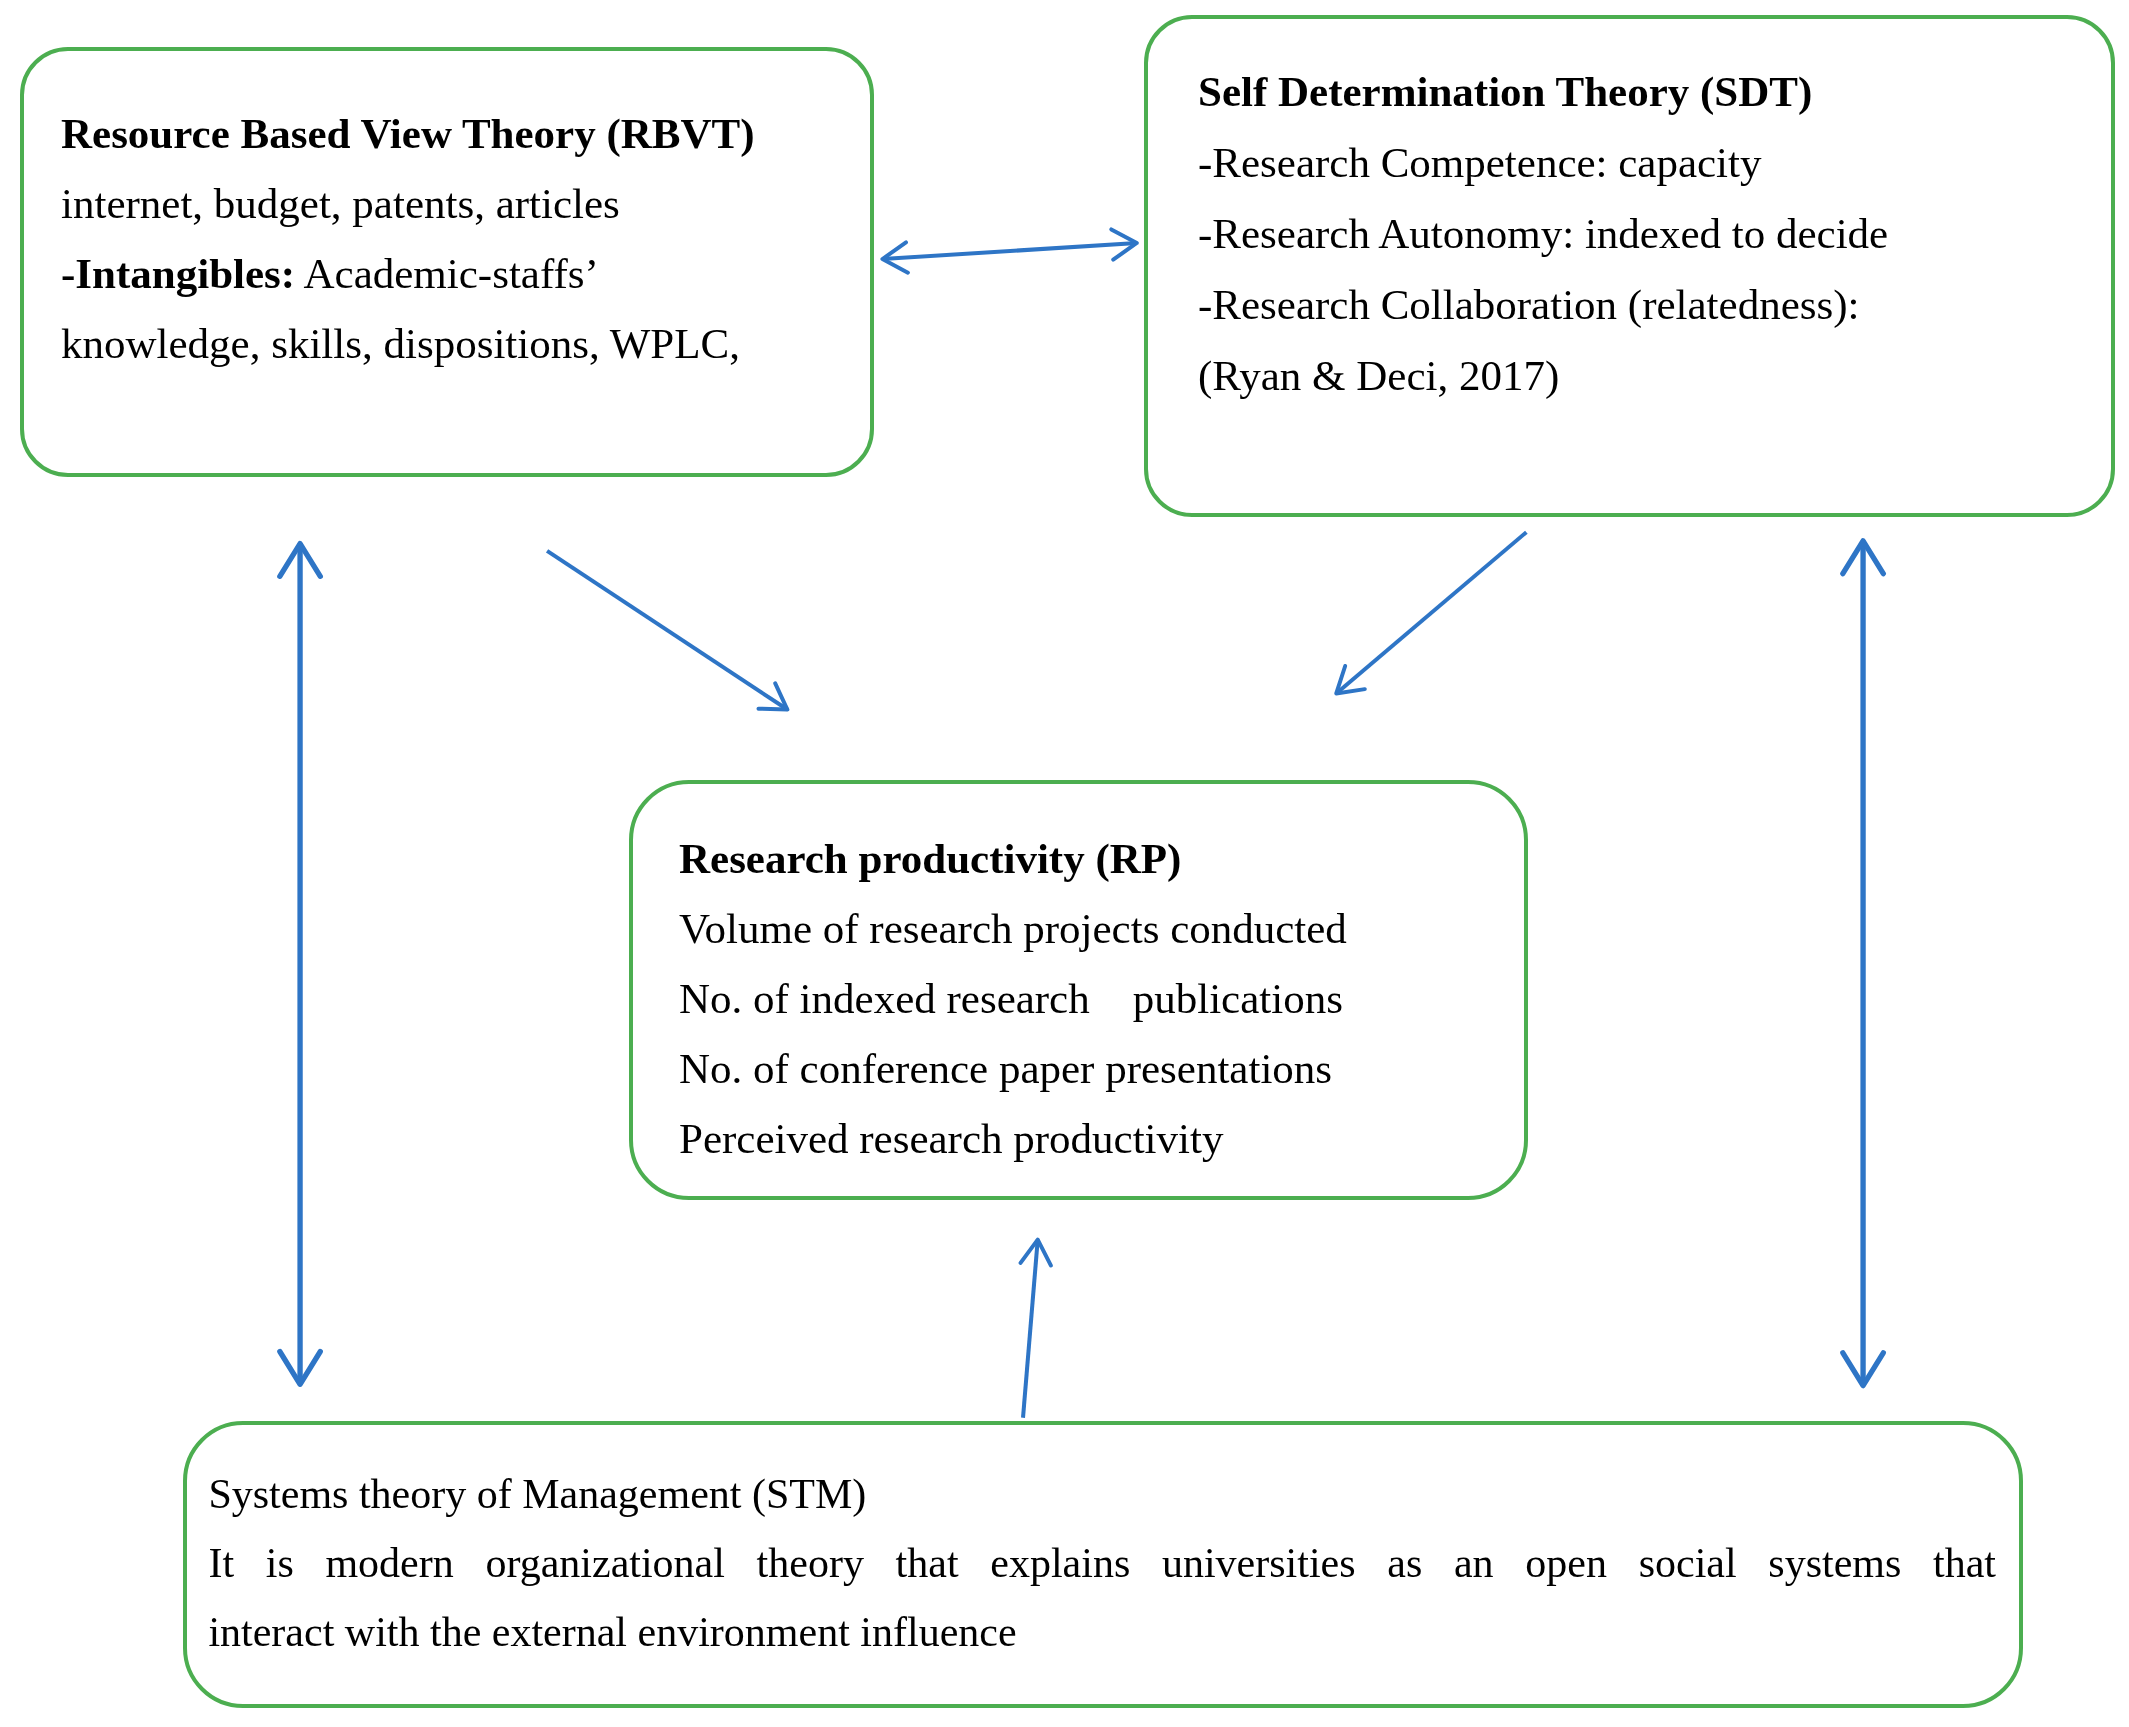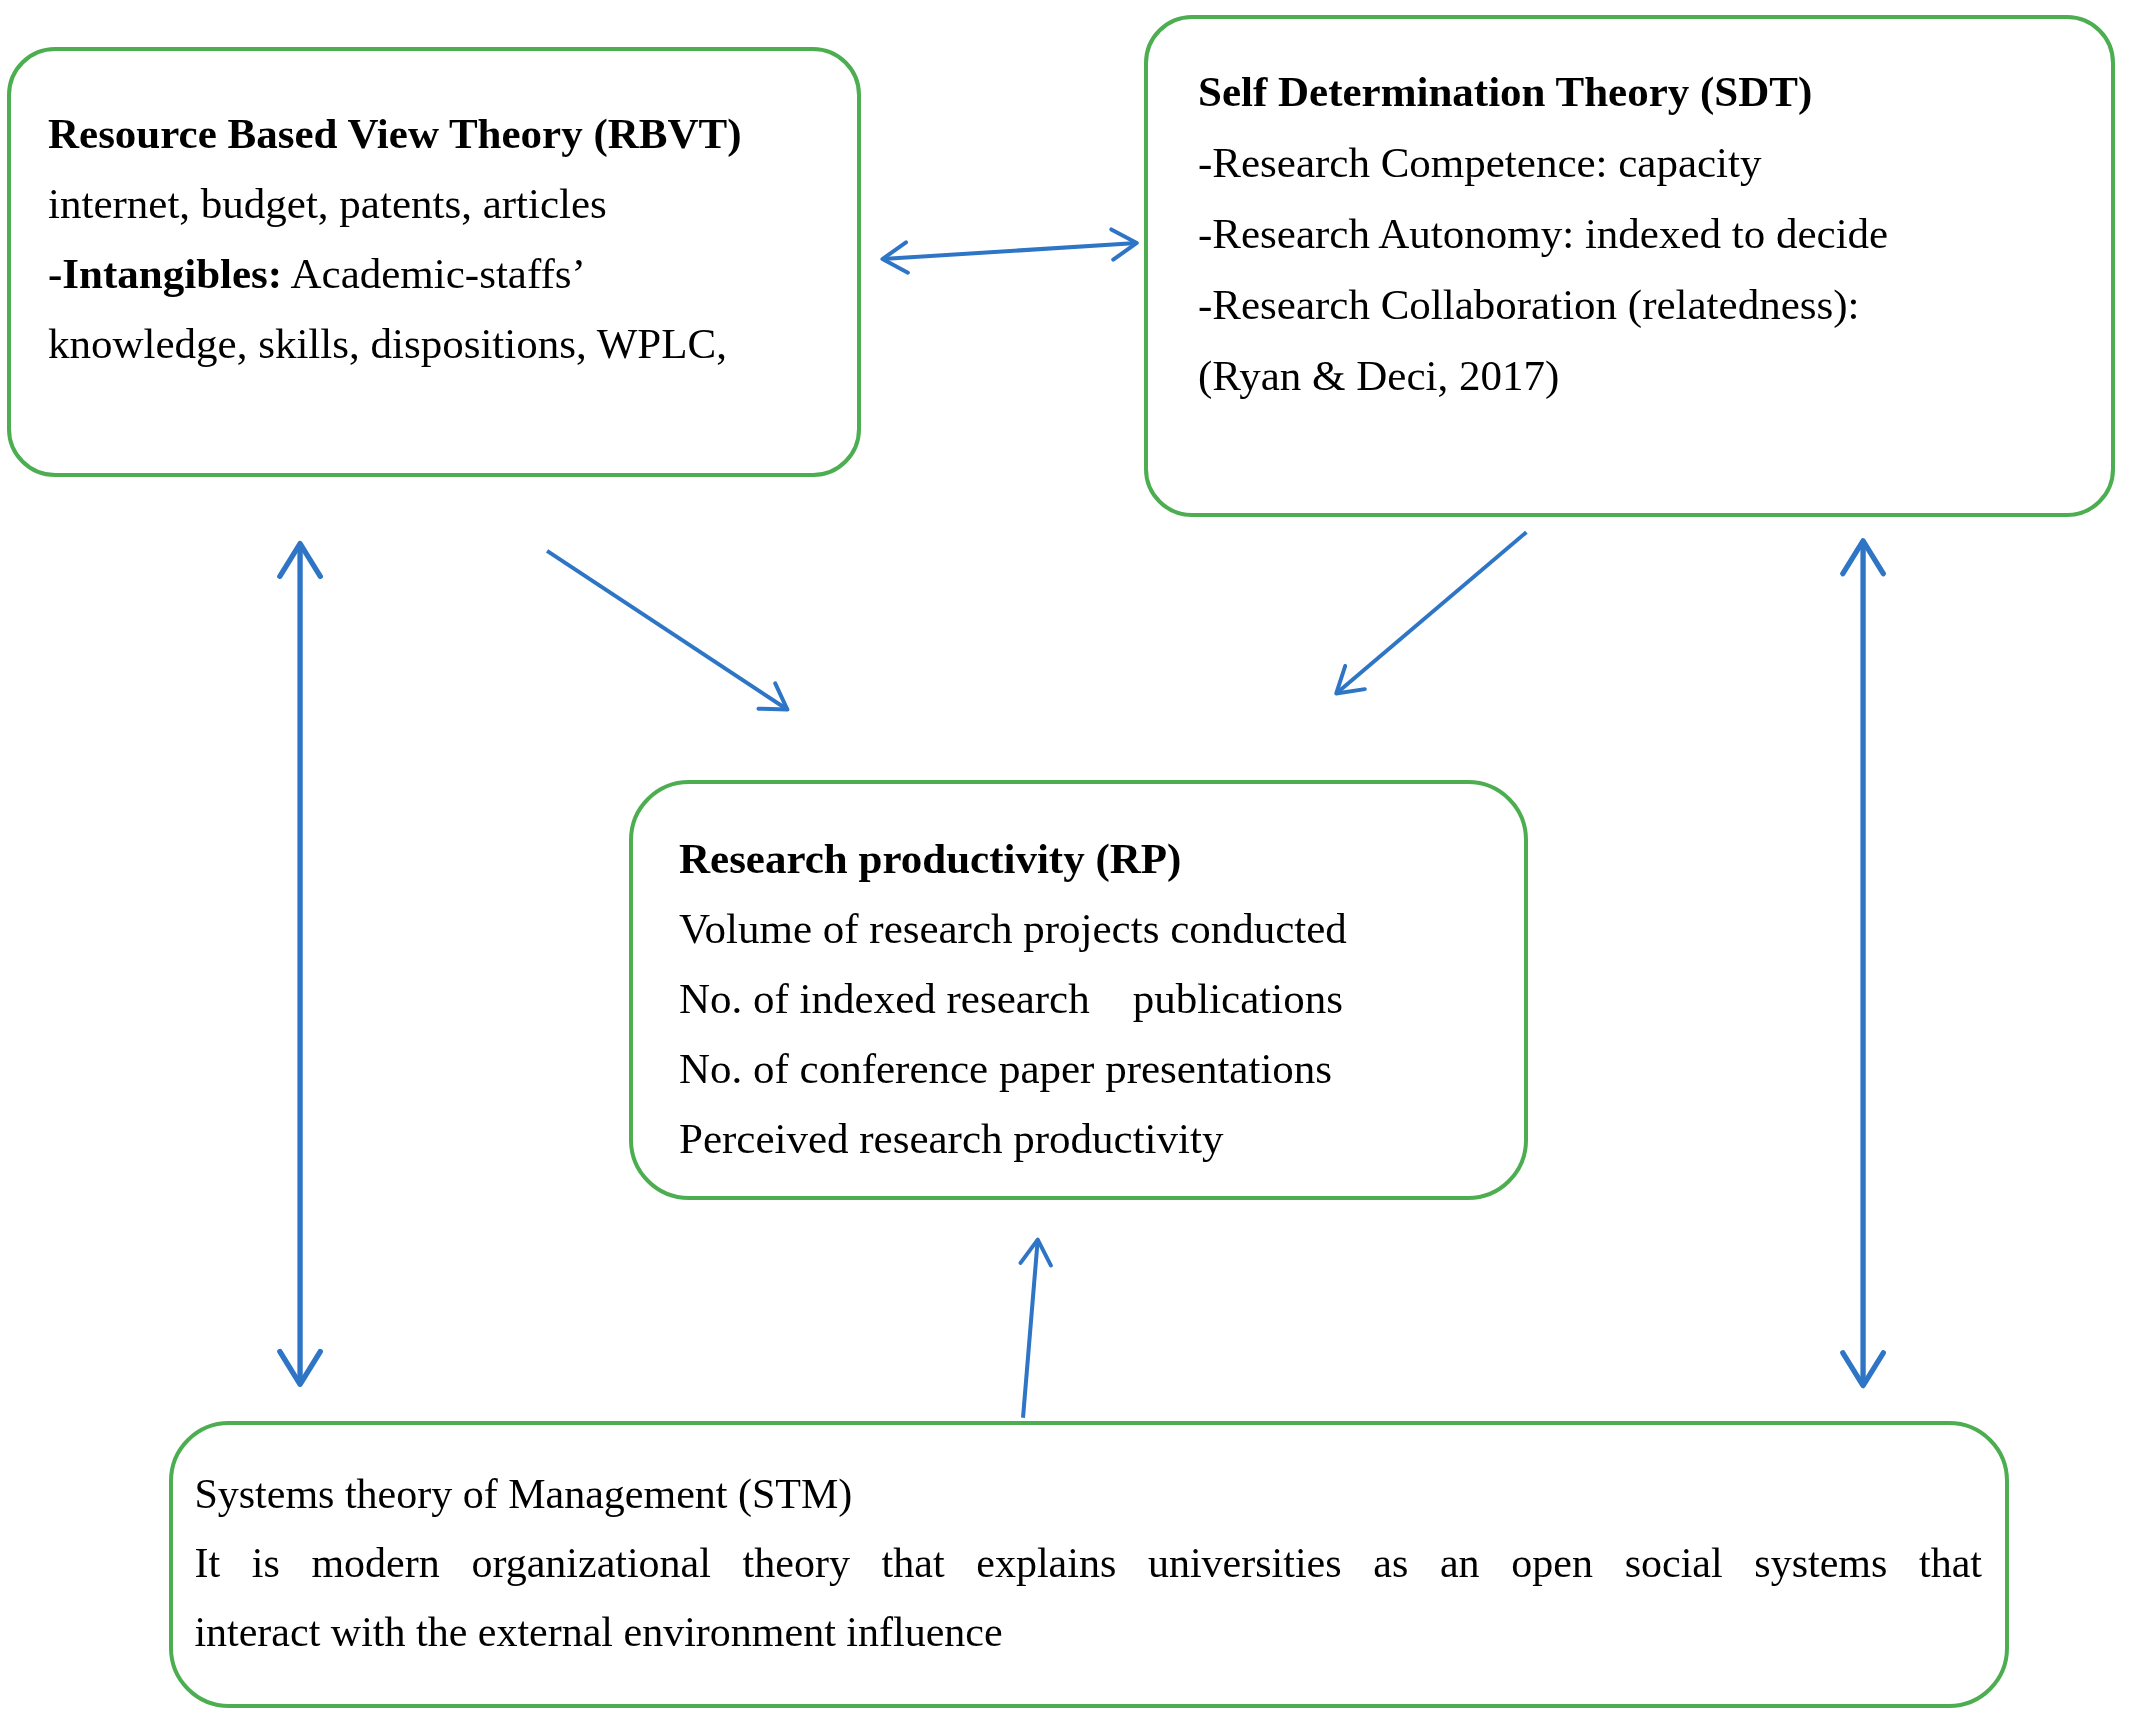--- a/index.html
+++ b/index.html
@@ -19,36 +19,36 @@
   .arrows line { stroke:#2E75C6; fill:none; }
   .box {
     position:absolute;
     box-sizing:border-box;
     border:4px solid #4CAE50;
     background:#ffffff;
   }
   .line { white-space:pre; }
   .b { font-weight:bold; }
   #box-rbvt {
-    left:7px; top:47px; width:854px; height:430px;
+    left:20px; top:47px; width:854px; height:430px;
     border-radius:48px; padding:48px 16px 0 37px;
     font-size:43px; line-height:70px;
   }
   #box-sdt {
     left:1144px; top:15.4px; width:971px; height:502px;
     border-radius:48px; padding:37px 0 0 50px;
     font-size:43px; line-height:71px;
   }
   #box-rp {
     left:629px; top:780px; width:899px; height:420px;
     border-radius:60px; padding:40px 16px 0 46px;
     font-size:43px; line-height:70px;
   }
   #box-stm {
-    left:169px; top:1421px; width:1840px; height:287px;
+    left:183px; top:1421px; width:1840px; height:287px;
     border-radius:60px; padding:35px 23px 0 21.4px;
     font-size:42px; line-height:69px;
   }
   #box-stm .justify {
     white-space:normal;
     text-align:justify;
     text-align-last:justify;
   }
 </style>
 </head>

